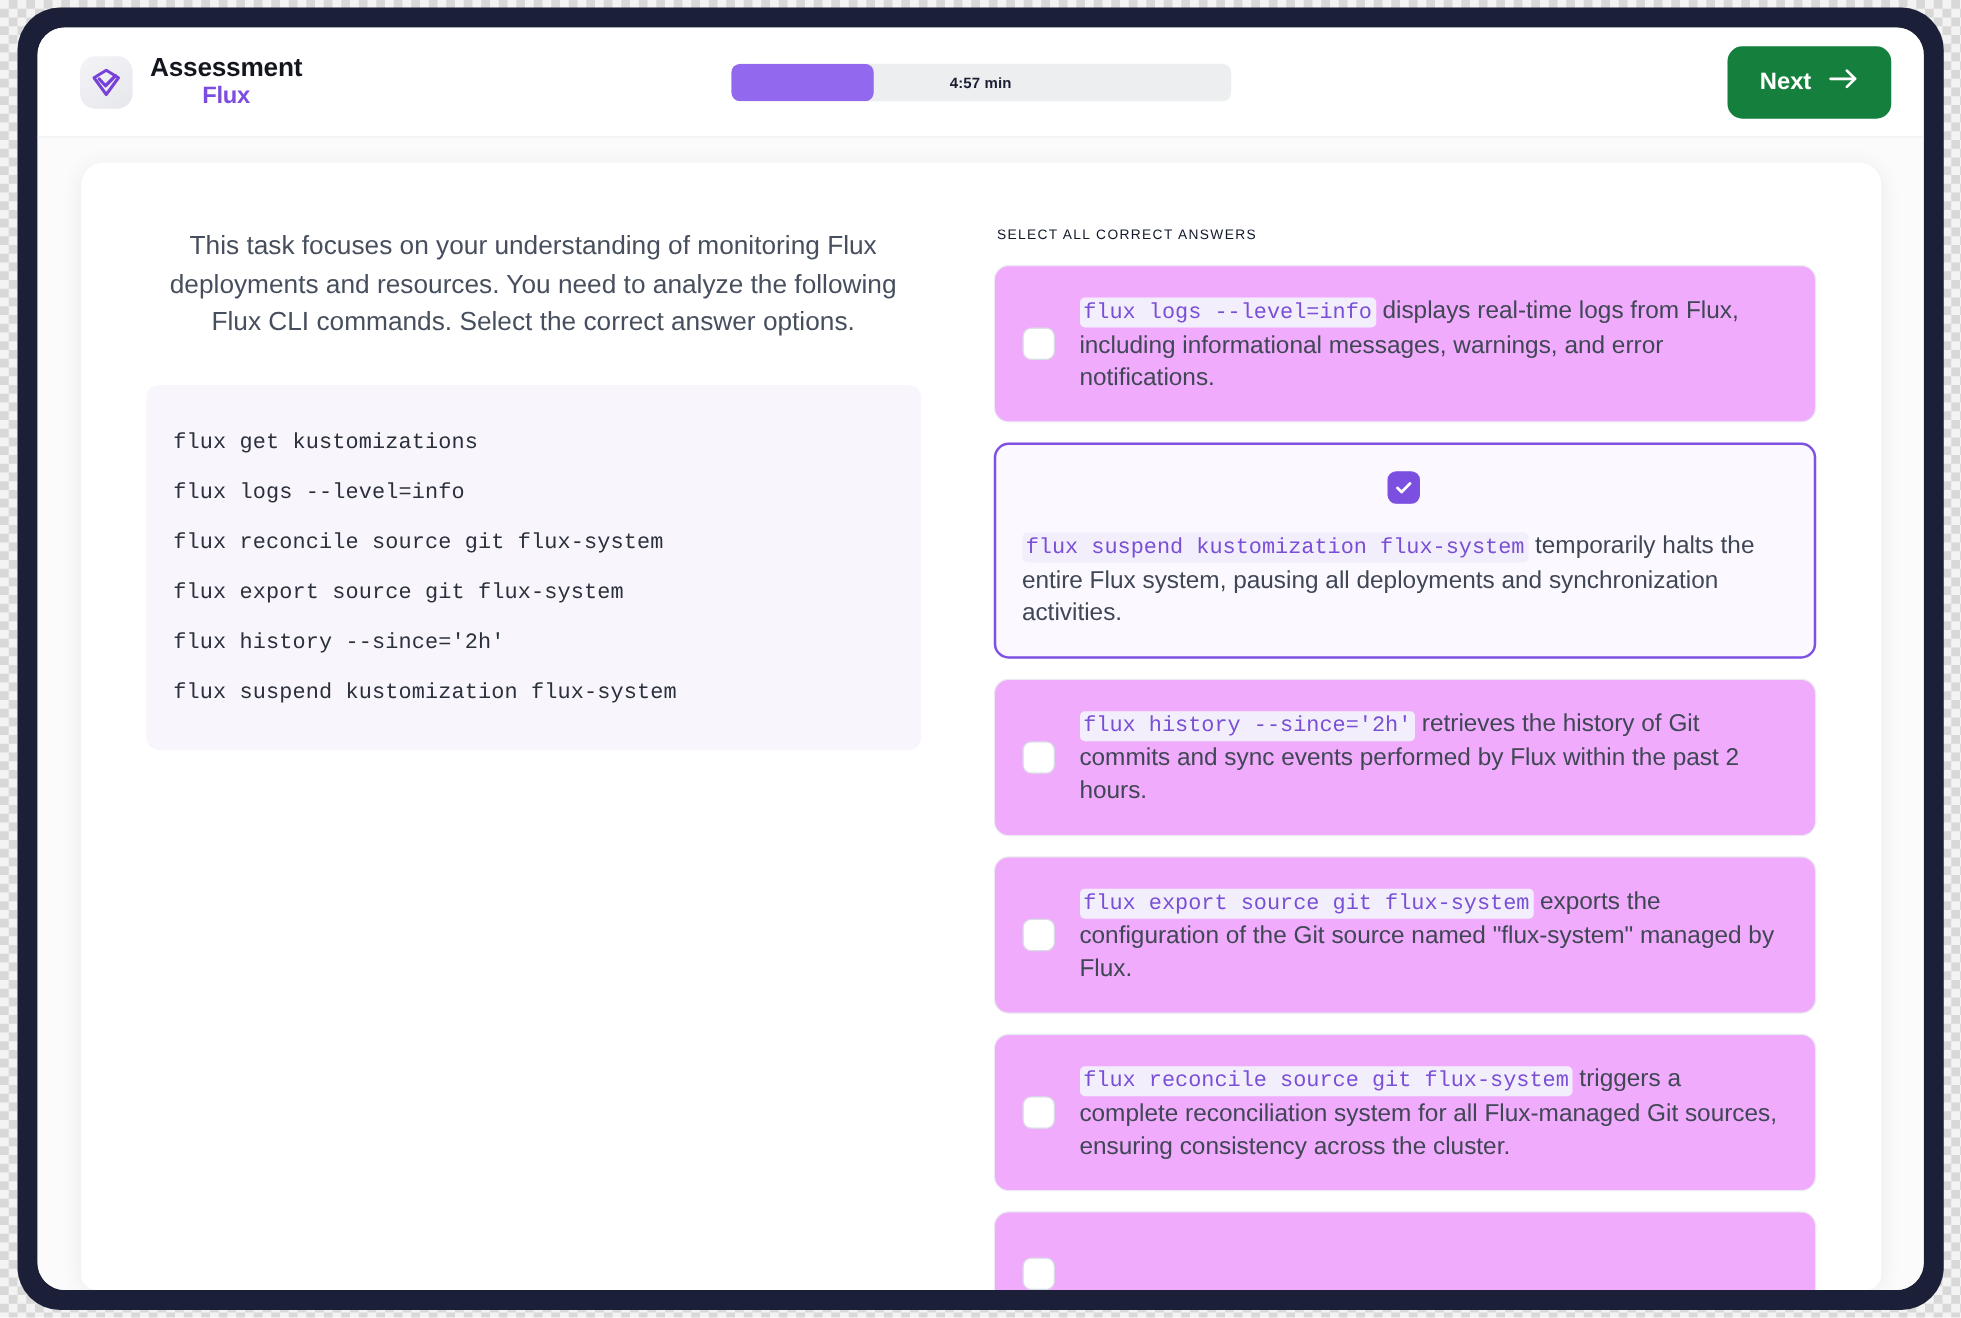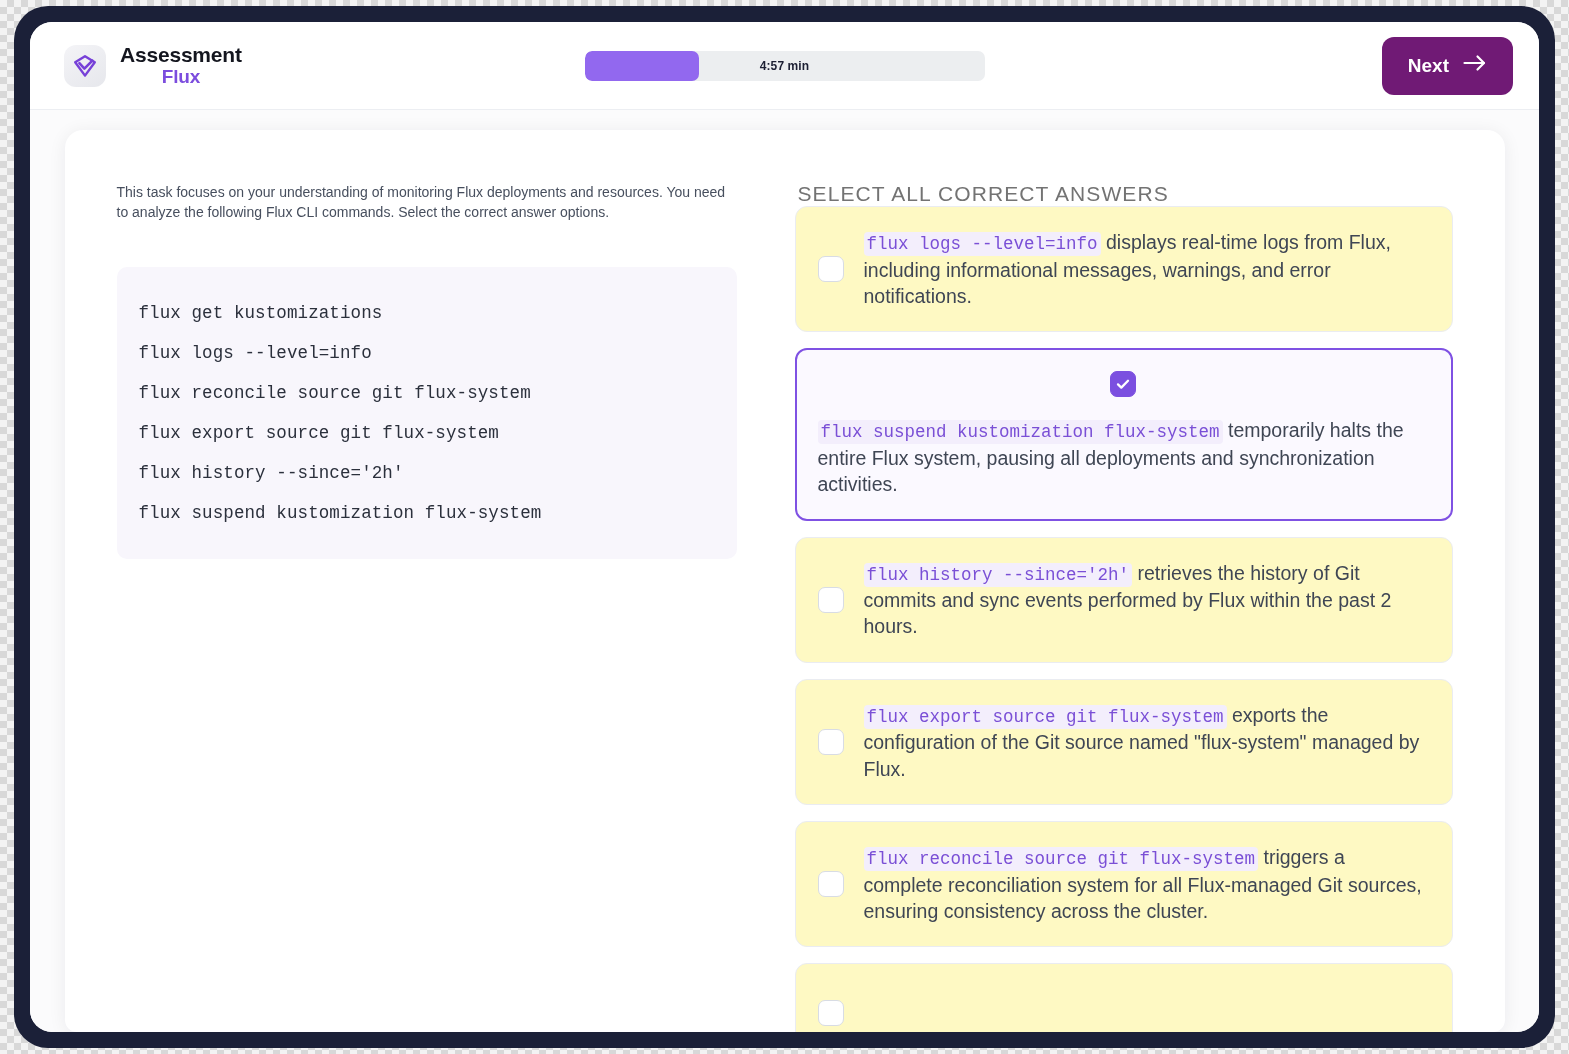--- a/index.html
+++ b/index.html
@@ -160,24 +160,25 @@
     align-items: flex-start;
   }
 
   
   .left-col {
     width: 620px;
     flex: 0 0 620px;
   }
 
   .prompt-text {
-    font-size: 14px;
+    font-size: 21px;
     line-height: 1.46;
     color: #474f5e;
-    margin-bottom: 44px;
+    margin-bottom: 34px;
+    text-align: center;
   }
 
   .code-block {
     background: #f8f6fc;
     border-radius: 10px;
     padding: 26px 22px;
     font-family: "Liberation Mono", monospace;
   }
   .code-line {
     font-size: 17.5px;
@@ -187,30 +188,31 @@
     letter-spacing: 0.1px;
   }
 
   
   .right-col {
     flex: 1;
     min-width: 0;
   }
 
   .answers-label {
-    font-size: 21px;
+    font-size: 11px;
     letter-spacing: 1.1px;
-    color: #737373;
+    color: #0f172a;
+    margin-bottom: 18px;
     padding-left: 3px;
   }
 
   .option {
     border: 1px solid #eaecf1;
     border-radius: 12px;
-    background: #fef9c3;
+    background: #f0abfc;
     padding: 22px 24px 22px 22px;
     display: flex;
     align-items: center;
     gap: 20px;
     margin-bottom: 16px;
     cursor: pointer;
     min-height: 100px;
   }
 
   .option.selected {
@@ -273,21 +275,21 @@
         </div>
       </div>
 
       <div class="timer-wrap">
         <div class="timer-track" style="background: rgb(236, 238, 240);">
           <div class="timer-fill" id="timer-fill" style="width: 28.5%; background: rgb(146, 104, 239);"></div>
           <div class="timer-label">4:57 min</div>
         </div>
       </div>
 
-      <button class="next-btn" style="background: #701a75;">
+      <button class="next-btn" style="background: #15803d;">
         <span>Next</span>
         <span>
           <svg width="24" height="18" viewBox="0 0 24 18" aria-hidden="true">
             <path d="M1.5 9 H21" stroke="#ffffff" stroke-width="2.2" stroke-linecap="round"></path>
             <path d="M14.5 2.5 L21 9 L14.5 15.5" fill="none" stroke="#ffffff" stroke-width="2.2" stroke-linecap="round" stroke-linejoin="round"></path>
           </svg>
         </span>
       </button>
     </div>
 

